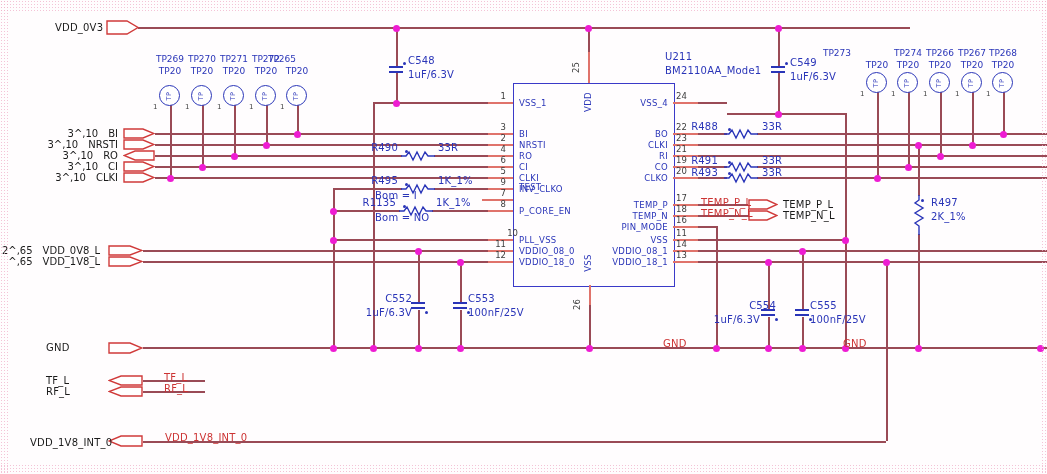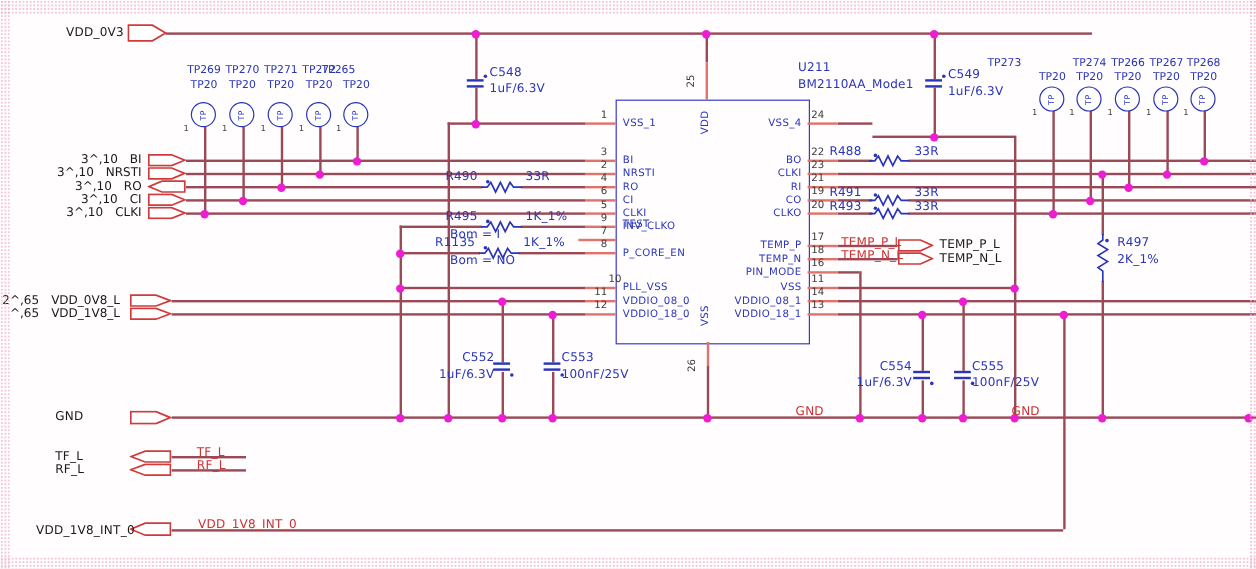--- a/index.html
+++ b/index.html
@@ -290,21 +290,21 @@
   <div class="t blu" style="left:931px;top:211px">2K_1%</div>
 
   <div class="t blu" style="left:408px;top:55px">C548</div>
   <div class="t blu" style="left:408px;top:69px">1uF/6.3V</div>
   <div class="t blu" style="left:790px;top:57px">C549</div>
   <div class="t blu" style="left:790px;top:71px">1uF/6.3V</div>
   <div class="t blu ra" style="left:332px;top:293px;width:80px">C552</div>
   <div class="t blu ra" style="left:332px;top:307px;width:80px">1uF/6.3V</div>
   <div class="t blu" style="left:468px;top:293px">C553</div>
   <div class="t blu" style="left:468px;top:307px">100nF/25V</div>
-  <div class="t blu ra" style="left:680px;top:300px;width:80px">C554</div>
+  <div class="t blu ra" style="left:696px;top:300px;width:80px">C554</div>
   <div class="t blu ra" style="left:680px;top:314px;width:80px">1uF/6.3V</div>
   <div class="t blu" style="left:810px;top:300px">C555</div>
   <div class="t blu" style="left:810px;top:314px">100nF/25V</div>
 
   <div class="dither" style="left:0;top:0;width:1047px;height:12px"></div>
   <div class="dither" style="left:0;top:464px;width:1047px;height:10px"></div>
   <div class="dither" style="left:0;top:0;width:8px;height:474px"></div>
   <div class="dither" style="left:1041px;top:0;width:6px;height:474px"></div>
 <div class="w" style="top:27px;left:138px;width:772px"></div>
     <div class="w" style="top:102px;left:373px;width:115px"></div>

